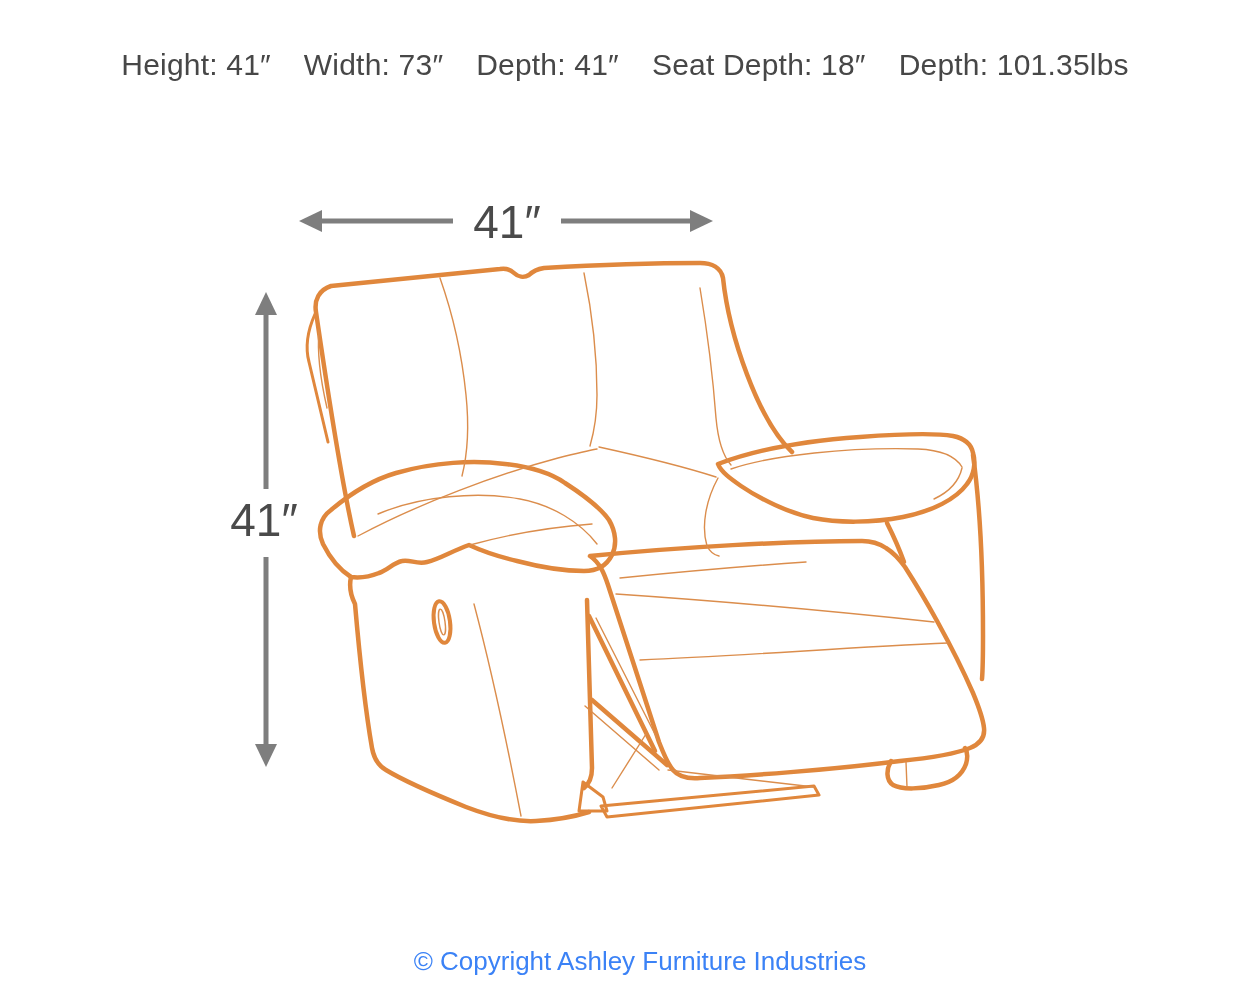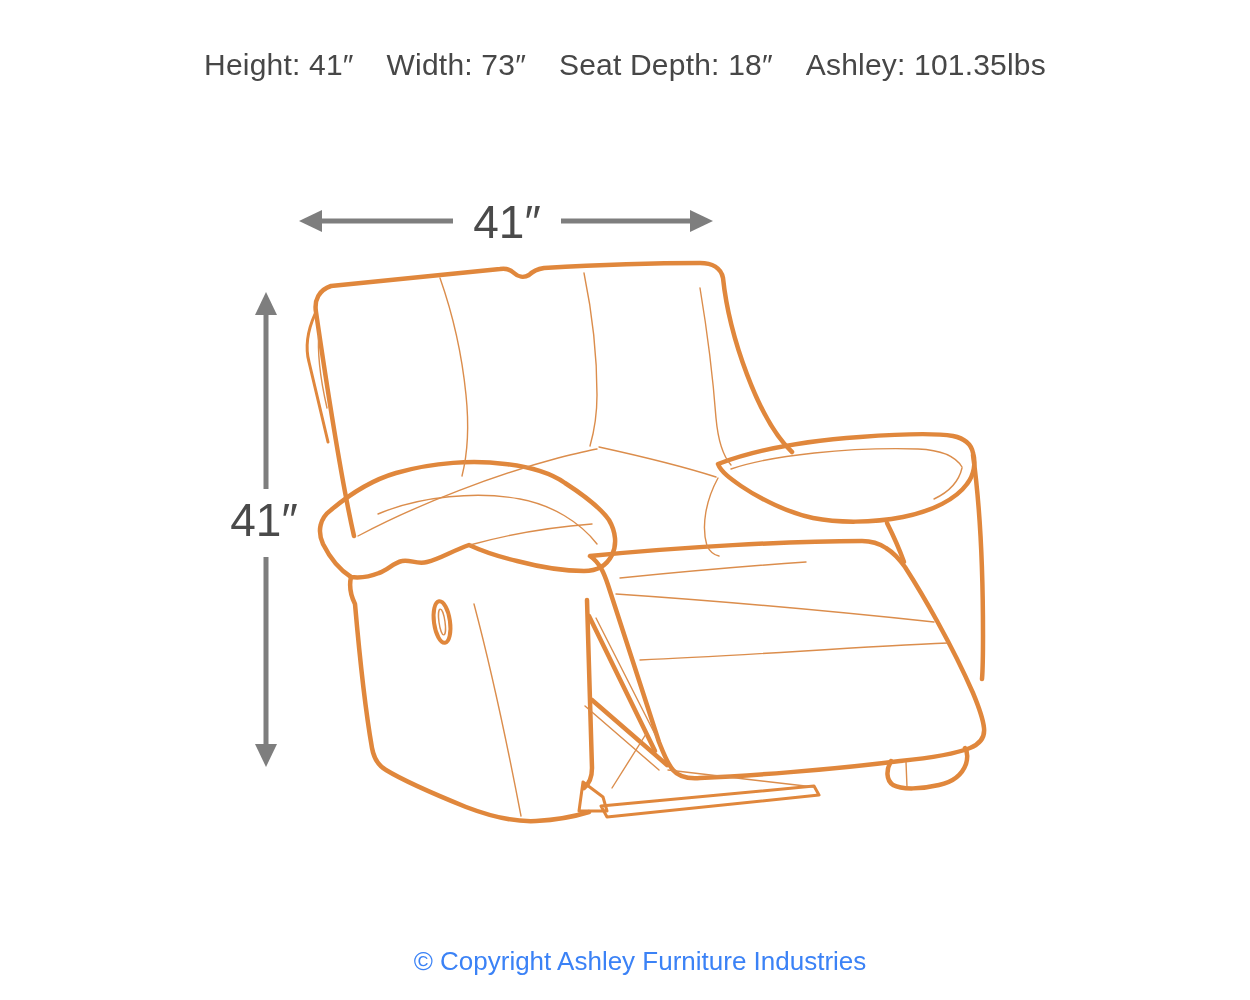--- a/index.html
+++ b/index.html
@@ -17,22 +17,23 @@
            font-size:46px;font-weight:400;}
 </style>
 </head>
 <body>
 
 <div class="stage">
 
   <div class="spec-row">
     <span class="spec-item">Height: 41″</span>
     <span class="spec-item">Width: 73″</span>
+    <span class="spec-item">Depth: 41″</span>
     <span class="spec-item">Seat Depth: 18″</span>
-    <span class="spec-item">Ashley: 101.35lbs</span>
+    <span class="spec-item">Depth: 101.35lbs</span>
   </div>
 
   <svg class="draw" width="1250" height="1000" viewBox="0 0 1250 1000">
 
     <g fill="none" stroke-width="4.5" stroke-linecap="round" stroke-linejoin="round" stroke="#E0873C">
 
       <path d="M 354,536
         C 344,492 330,408 316,312
         C 314,300 319,290 331,286
         C 389,280 447,274 500,269

